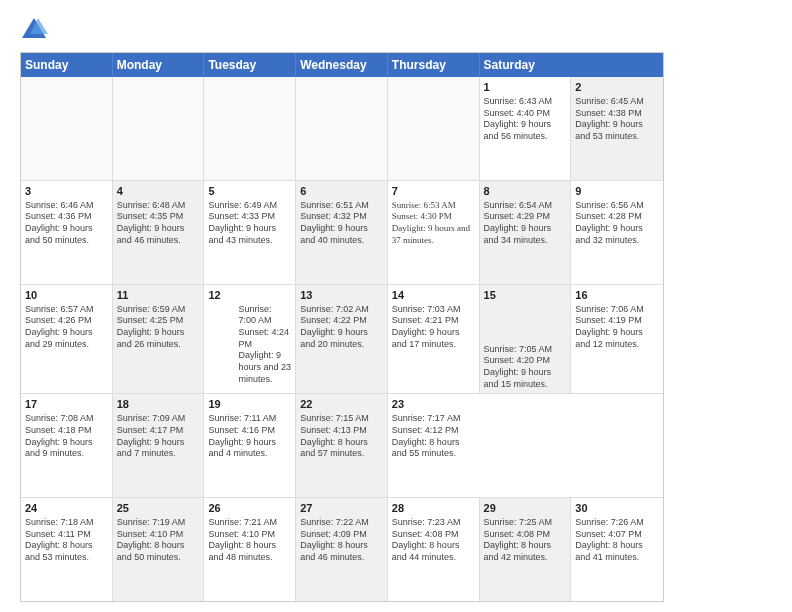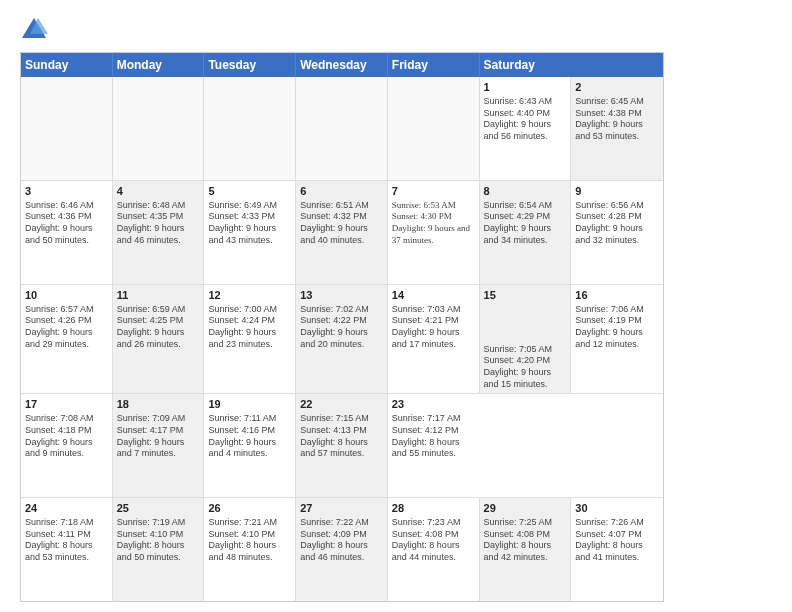--- a/index.html
+++ b/index.html
@@ -126,21 +126,21 @@
       <div class="subtitle"></div>
     </div>
   </div>
 
   <div class="calendar">
     <div class="cal-header-row">
     <div class="cal-header-cell">Sunday</div>
         <div class="cal-header-cell">Monday</div>
         <div class="cal-header-cell">Tuesday</div>
         <div class="cal-header-cell">Wednesday</div>
-        <div class="cal-header-cell">Friday</div>
+        <div class="cal-header-cell">Thursday</div>
         <div class="cal-header-cell">Saturday</div>
       </div>
     <div class="cal-body">
     <div class="cal-row">
           <div class="cal-cell empty"></div>
           <div class="cal-cell empty"></div>
           <div class="cal-cell empty"></div>
           <div class="cal-cell empty"></div>
           <div class="cal-cell empty"></div>
           <div class="cal-cell">
@@ -208,21 +208,21 @@
 Daylight: 9 hours and 29 minutes.</div>
           </div>
           <div class="cal-cell shaded">
             <span class="day-num">11</span>
             <div class="cell-text" style="white-space: pre-line;">Sunrise: 6:59 AM
 Sunset: 4:25 PM
 Daylight: 9 hours and 26 minutes.</div>
           </div>
           <div class="cal-cell">
             <span class="day-num">12</span>
-            <div class="cell-text" style="white-space: pre-line;">Sunrise: 7:00 AM
+            <div class="cell-text" style="white-space: pre-line; margin-left: 30px;">Sunrise: 7:00 AM
 Sunset: 4:24 PM
 Daylight: 9 hours and 23 minutes.</div>
           </div>
           <div class="cal-cell shaded">
             <span class="day-num">13</span>
             <div class="cell-text" style="white-space: pre-line;">Sunrise: 7:02 AM
 Sunset: 4:22 PM
 Daylight: 9 hours and 20 minutes.</div>
           </div>
           <div class="cal-cell">

